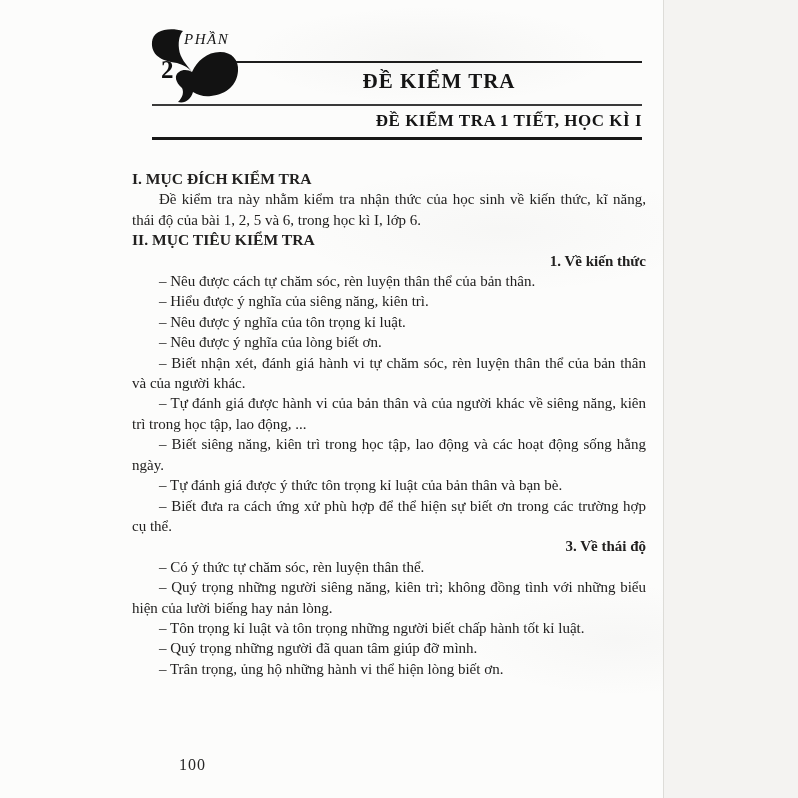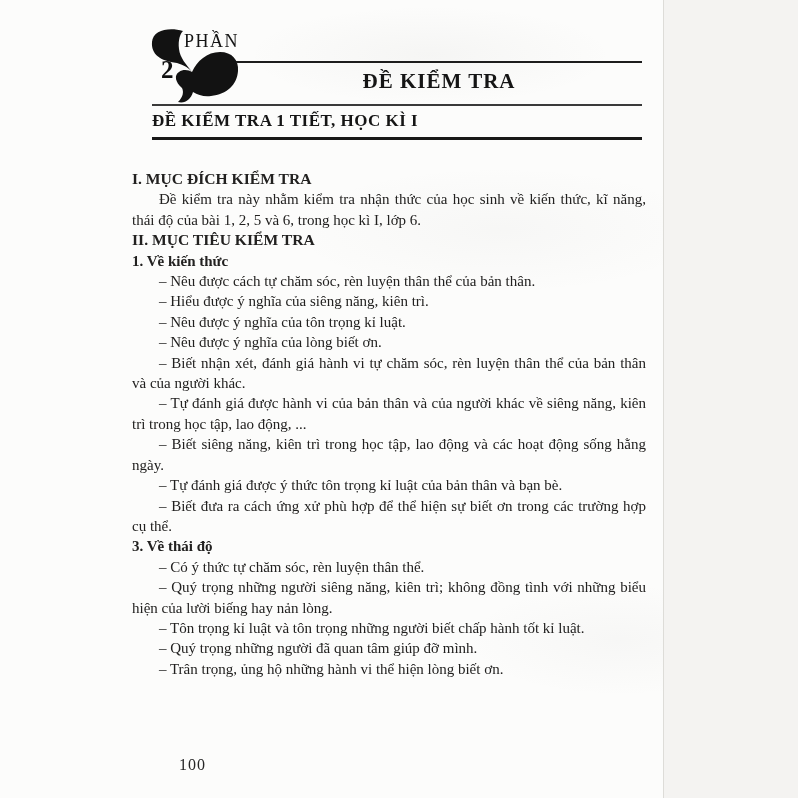--- a/index.html
+++ b/index.html
@@ -24,53 +24,53 @@
   .edge-strip {
     position: absolute; left: 663px; top: 0; width: 135px; height: 798px;
     background: #f4f3f1;
     border-left: 1px solid #dddcd8;
   }
   
   .logo { position: absolute; left: 145px; top: 18px; width: 100px; height: 105px; }
   .logo svg { position: absolute; left: 0; top: 0; }
   .part-label {
     position: absolute; left: 39px; top: 13px;
-    font-size: 18px; letter-spacing: 1.5px; color: #141414; white-space: nowrap;
+    font-size: 15px; letter-spacing: 1.5px; color: #141414; white-space: nowrap; font-style: italic;
   }
   .part-number {
     position: absolute; left: 16px; top: 38px;
     font-size: 25px; font-weight: bold; color: #101010;
   }
   .rule-top {
     position: absolute; left: 236px; top: 61px; width: 406px; height: 2px;
     background: #1d1d1d;
   }
   .doc-title {
     position: absolute; left: 236px; top: 69px; width: 406px;
     text-align: center; font-size: 21px; font-weight: bold; letter-spacing: 1px;
     color: #151515; white-space: nowrap;
   }
   .subtitle-box {
     position: absolute; left: 152px; top: 104px; width: 490px;
     border-top: 2px solid #3a3a3a;
     border-bottom: 3px solid #181818;
     padding: 5px 0 6px 0;
-    text-align: left; font-size: 17px; font-weight: bold; letter-spacing: 0.5px;
+    text-align: right; font-size: 17px; font-weight: bold; letter-spacing: 0.5px;
     color: #151515; white-space: nowrap;
   }
   
   .body-text {
     position: absolute; left: 132px; top: 150px; width: 514px;
     font-size: 15px; line-height: 20.4px; text-align: justify;
     color: #222120;
     margin-top: 19px;
   }
   .body-text p { margin: 0; padding: 0; }
   .h1 { font-weight: bold; font-size: 15.6px; text-align: left; }
-  .h2 { font-weight: bold; text-align: left; }
+  .h2 { font-weight: bold; text-align: right; }
   .para, .item { text-indent: 27px; }
   
   .page-number {
     position: absolute; left: 163px; top: 756px;
     font-size: 16px; color: #262626; letter-spacing: 1px; margin-left: 16px;
   }
 </style>
 </head>
 <body>
 

